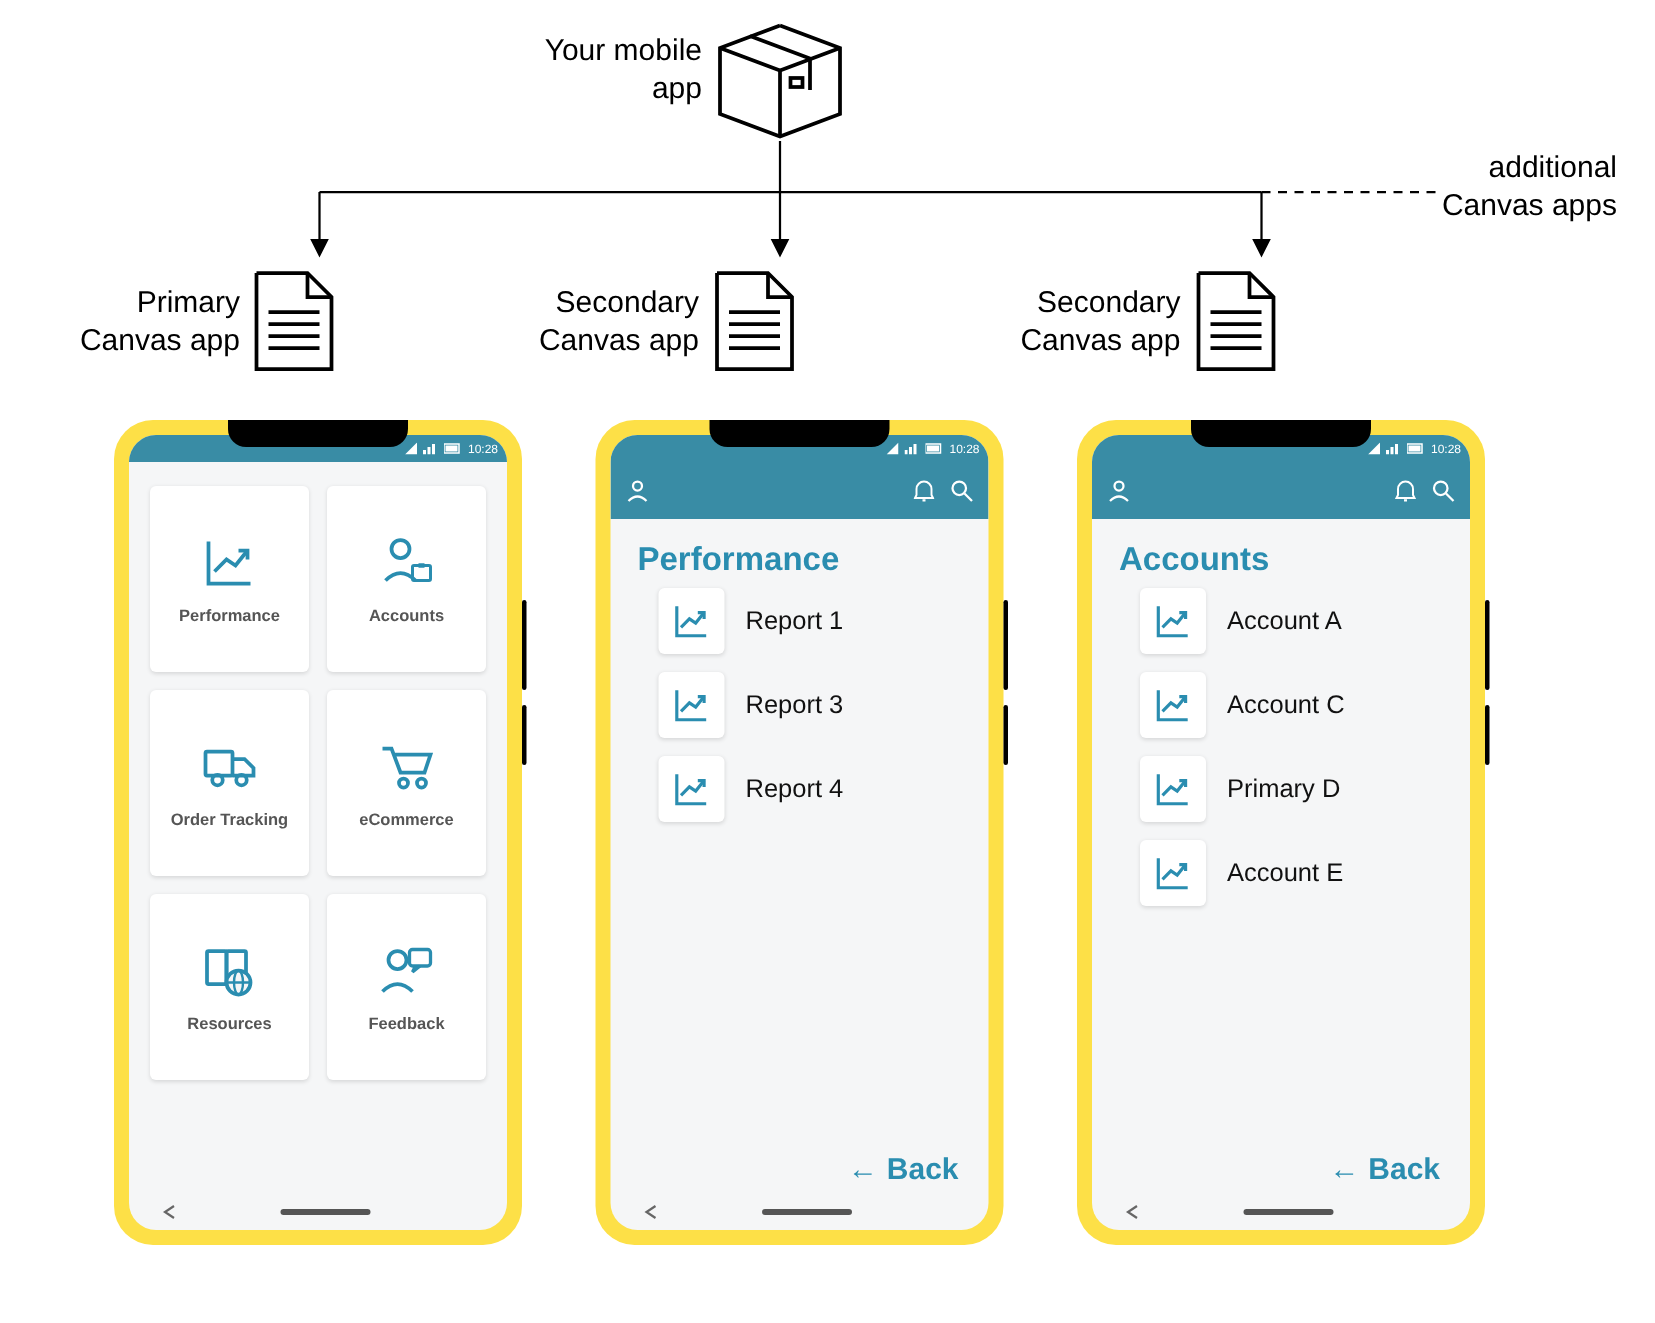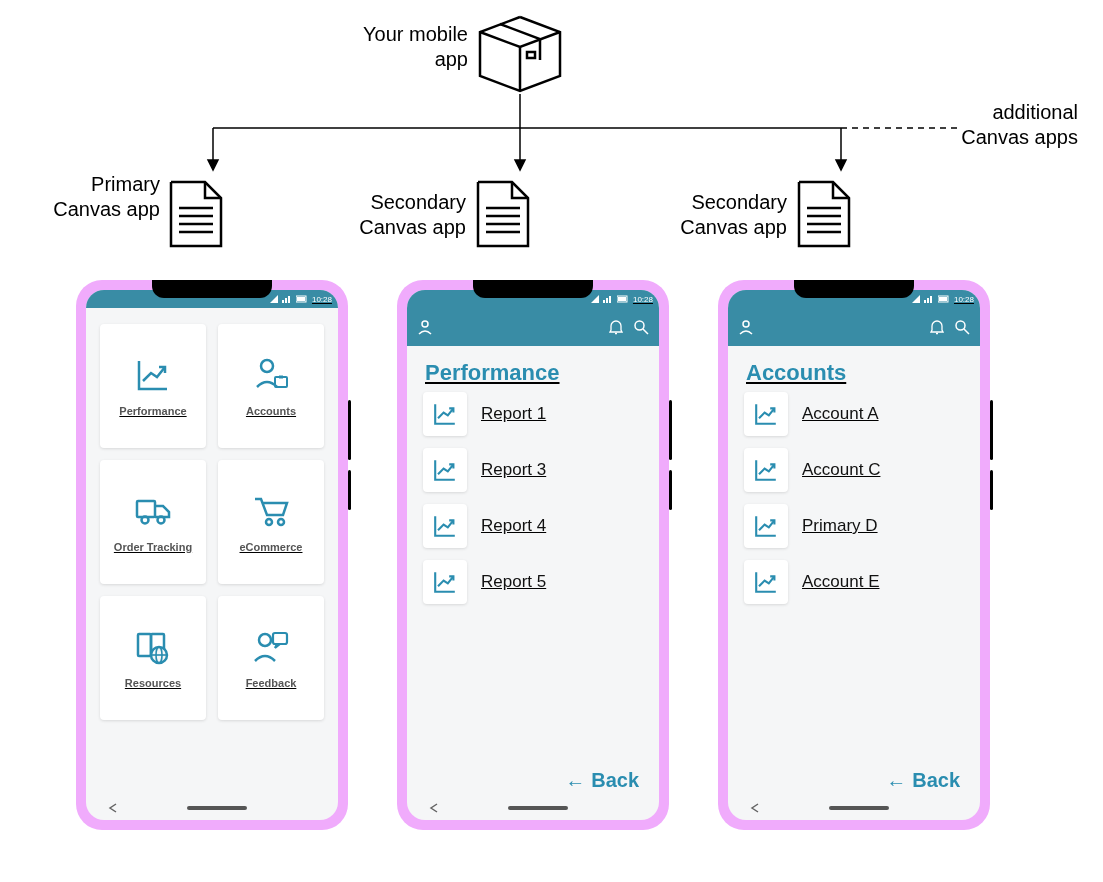--- a/index.html
+++ b/index.html
@@ -1,34 +1,34 @@
 <!DOCTYPE html>
 <html><head>
 <meta charset="utf-8">
 <style>
   * { box-sizing: border-box; margin: 0; padding: 0; }
   body { font-family: "Segoe UI", Arial, sans-serif; background: #fff; width: 1103px; height: 882px; position: relative; }
   .diagram-label  { position: absolute; font-size: 20px; line-height: 1.25; text-align: right; }
   .diagram-label.bold { font-weight: 400; }
-  .phone-frame { position: absolute; width: 272px; height: 550px; background: #f0abfc; border-radius: 26px; padding: 10px; text-decoration: underline; }
+  .phone-frame { position: absolute; width: 272px; height: 550px; background: #fde047; border-radius: 26px; padding: 10px; }
   .phone-notch { position: absolute; top: 0; left: 50%; transform: translateX(-50%); width: 120px; height: 18px; background: #000; border-radius: 0 0 12px 12px; z-index: 3; }
   .phone-side  { position: absolute; background: #000; border-radius: 2px; }
   .phone-screen { width: 252px; height: 530px; background: #f5f6f7; border-radius: 18px; overflow: hidden; position: relative; }
   .status-bar  { height: 18px; background: #398ca5; display: flex; justify-content: flex-end; align-items: center; padding: 0 6px; gap: 4px; color: #fff; font-size: 8px; }
   .app-header  { height: 38px; background: #398ca5; color: #fff; display: flex; align-items: center; padding: 0 10px; }
   .app-header .spacer { flex: 1; }
   .app-header.centered { justify-content: center; position: relative; }
   .app-header.centered .left-cluster  { position: absolute; left: 10px;  display:flex; align-items:center; gap:8px;}
   .app-header.centered .right-cluster { position: absolute; right: 10px; display:flex; align-items:center; gap:10px;}
   .app-title   { font-size: 22px; font-weight: 600; }
   .section-title { color: #2a8db0; font-size: 22px; font-weight: 600; padding: 14px 18px 6px; }
   .hub-grid    { display: grid; grid-template-columns: 1fr 1fr; gap: 12px; padding: 16px 14px; }
   .hub-tile    { background: #fff; height: 124px; border-radius: 4px; box-shadow: 0 1px 3px rgba(0,0,0,0.12); display:flex; flex-direction:column; align-items:center; justify-content:center; gap:10px; }
   .hub-tile-label { font-size: 11px; color: #555; font-weight: 600; }
-  .list-col    { display:flex; flex-direction:column; padding: 0 16px; gap: 12px; }
+  .list-col    { display:flex; flex-direction:column; padding: 0 32px; gap: 12px; }
   .list-item   { display:flex; align-items:center; gap: 14px; }
   .list-icon   { width: 44px; height: 44px; background:#fff; border-radius:4px; box-shadow:0 1px 3px rgba(0,0,0,0.12); display:flex; align-items:center; justify-content:center; }
   .list-label  { font-size: 17px; color:#111; }
   .back-row    { position:absolute; bottom: 28px; right: 20px; color:#2a8db0; font-size: 20px; font-weight:600; display:flex; align-items:center; gap:6px; cursor:pointer; }
   .nav-bar     { position:absolute; bottom:0; left:0; right:0; height: 24px; display:flex; align-items:center; justify-content:space-between; padding:0 22px; }
   .nav-pill    { width: 60px; height: 4px; background:#555; border-radius: 2px; }
   svg { display:block; }
 </style>
 </head>
 <body>
@@ -66,21 +66,21 @@
 <svg style="position:absolute; left:167px; top:178px;" width="58" height="72" viewBox="0 0 58 72">
   <g fill="none" stroke="#000" stroke-width="2.5">
     <polyline points="4,4 38,4 54,20 54,68 4,68 4,4"></polyline>
     <polyline points="38,4 38,20 54,20"></polyline>
     <line x1="12" y1="30" x2="46" y2="30"></line>
       <line x1="12" y1="38" x2="46" y2="38"></line>
     <line x1="12" y1="46" x2="46" y2="46"></line>
       <line x1="12" y1="54" x2="46" y2="54"></line>
   </g>
 </svg>
-<div class="diagram-label bold" style="left:36px; top:172px; width:124px;">
+<div class="diagram-label bold" style="left:36px; top:190px; width:124px;">
   <span>Primary</span><br><span>Canvas app</span>
 </div>
 
 <svg style="position:absolute; left:474px; top:178px;" width="58" height="72" viewBox="0 0 58 72">
   <g fill="none" stroke="#000" stroke-width="2.5">
     <polyline points="4,4 38,4 54,20 54,68 4,68 4,4"></polyline>
     <polyline points="38,4 38,20 54,20"></polyline>
     <line x1="12" y1="30" x2="46" y2="30"></line>
       <line x1="12" y1="38" x2="46" y2="38"></line>
     <line x1="12" y1="46" x2="46" y2="46"></line>
@@ -262,30 +262,20 @@
         <div class="list-item">
           <span class="list-icon">
             <svg width="28" height="28" viewBox="0 0 40 40">
               <polyline points="6,6 6,34 34,34" fill="none" stroke="#2a8db0" stroke-width="3"></polyline>
               <polyline points="10,26 18,18 24,22 32,12" fill="none" stroke="#2a8db0" stroke-width="3"></polyline>
               <polyline points="26,12 32,12 32,18" fill="none" stroke="#2a8db0" stroke-width="3"></polyline>
             </svg>
           </span>
                      <span class="list-label">Report 4</span>
         </div>
-        <div class="list-item">
-          <span class="list-icon">
-            <svg width="28" height="28" viewBox="0 0 40 40">
-              <polyline points="6,6 6,34 34,34" fill="none" stroke="#2a8db0" stroke-width="3"></polyline>
-              <polyline points="10,26 18,18 24,22 32,12" fill="none" stroke="#2a8db0" stroke-width="3"></polyline>
-              <polyline points="26,12 32,12 32,18" fill="none" stroke="#2a8db0" stroke-width="3"></polyline>
-            </svg>
-          </span>
-                     <span class="list-label">Report 5</span>
-        </div>
       </div>
     <div class="back-row">
       <span>←</span>
       <span>Back</span>
     </div>
     <div class="nav-bar">
       <svg width="10" height="10">
           <polyline points="8,1 2,5 8,9" fill="none" stroke="#666" stroke-width="1.5"></polyline>
         </svg>
       <div class="nav-pill"></div>

